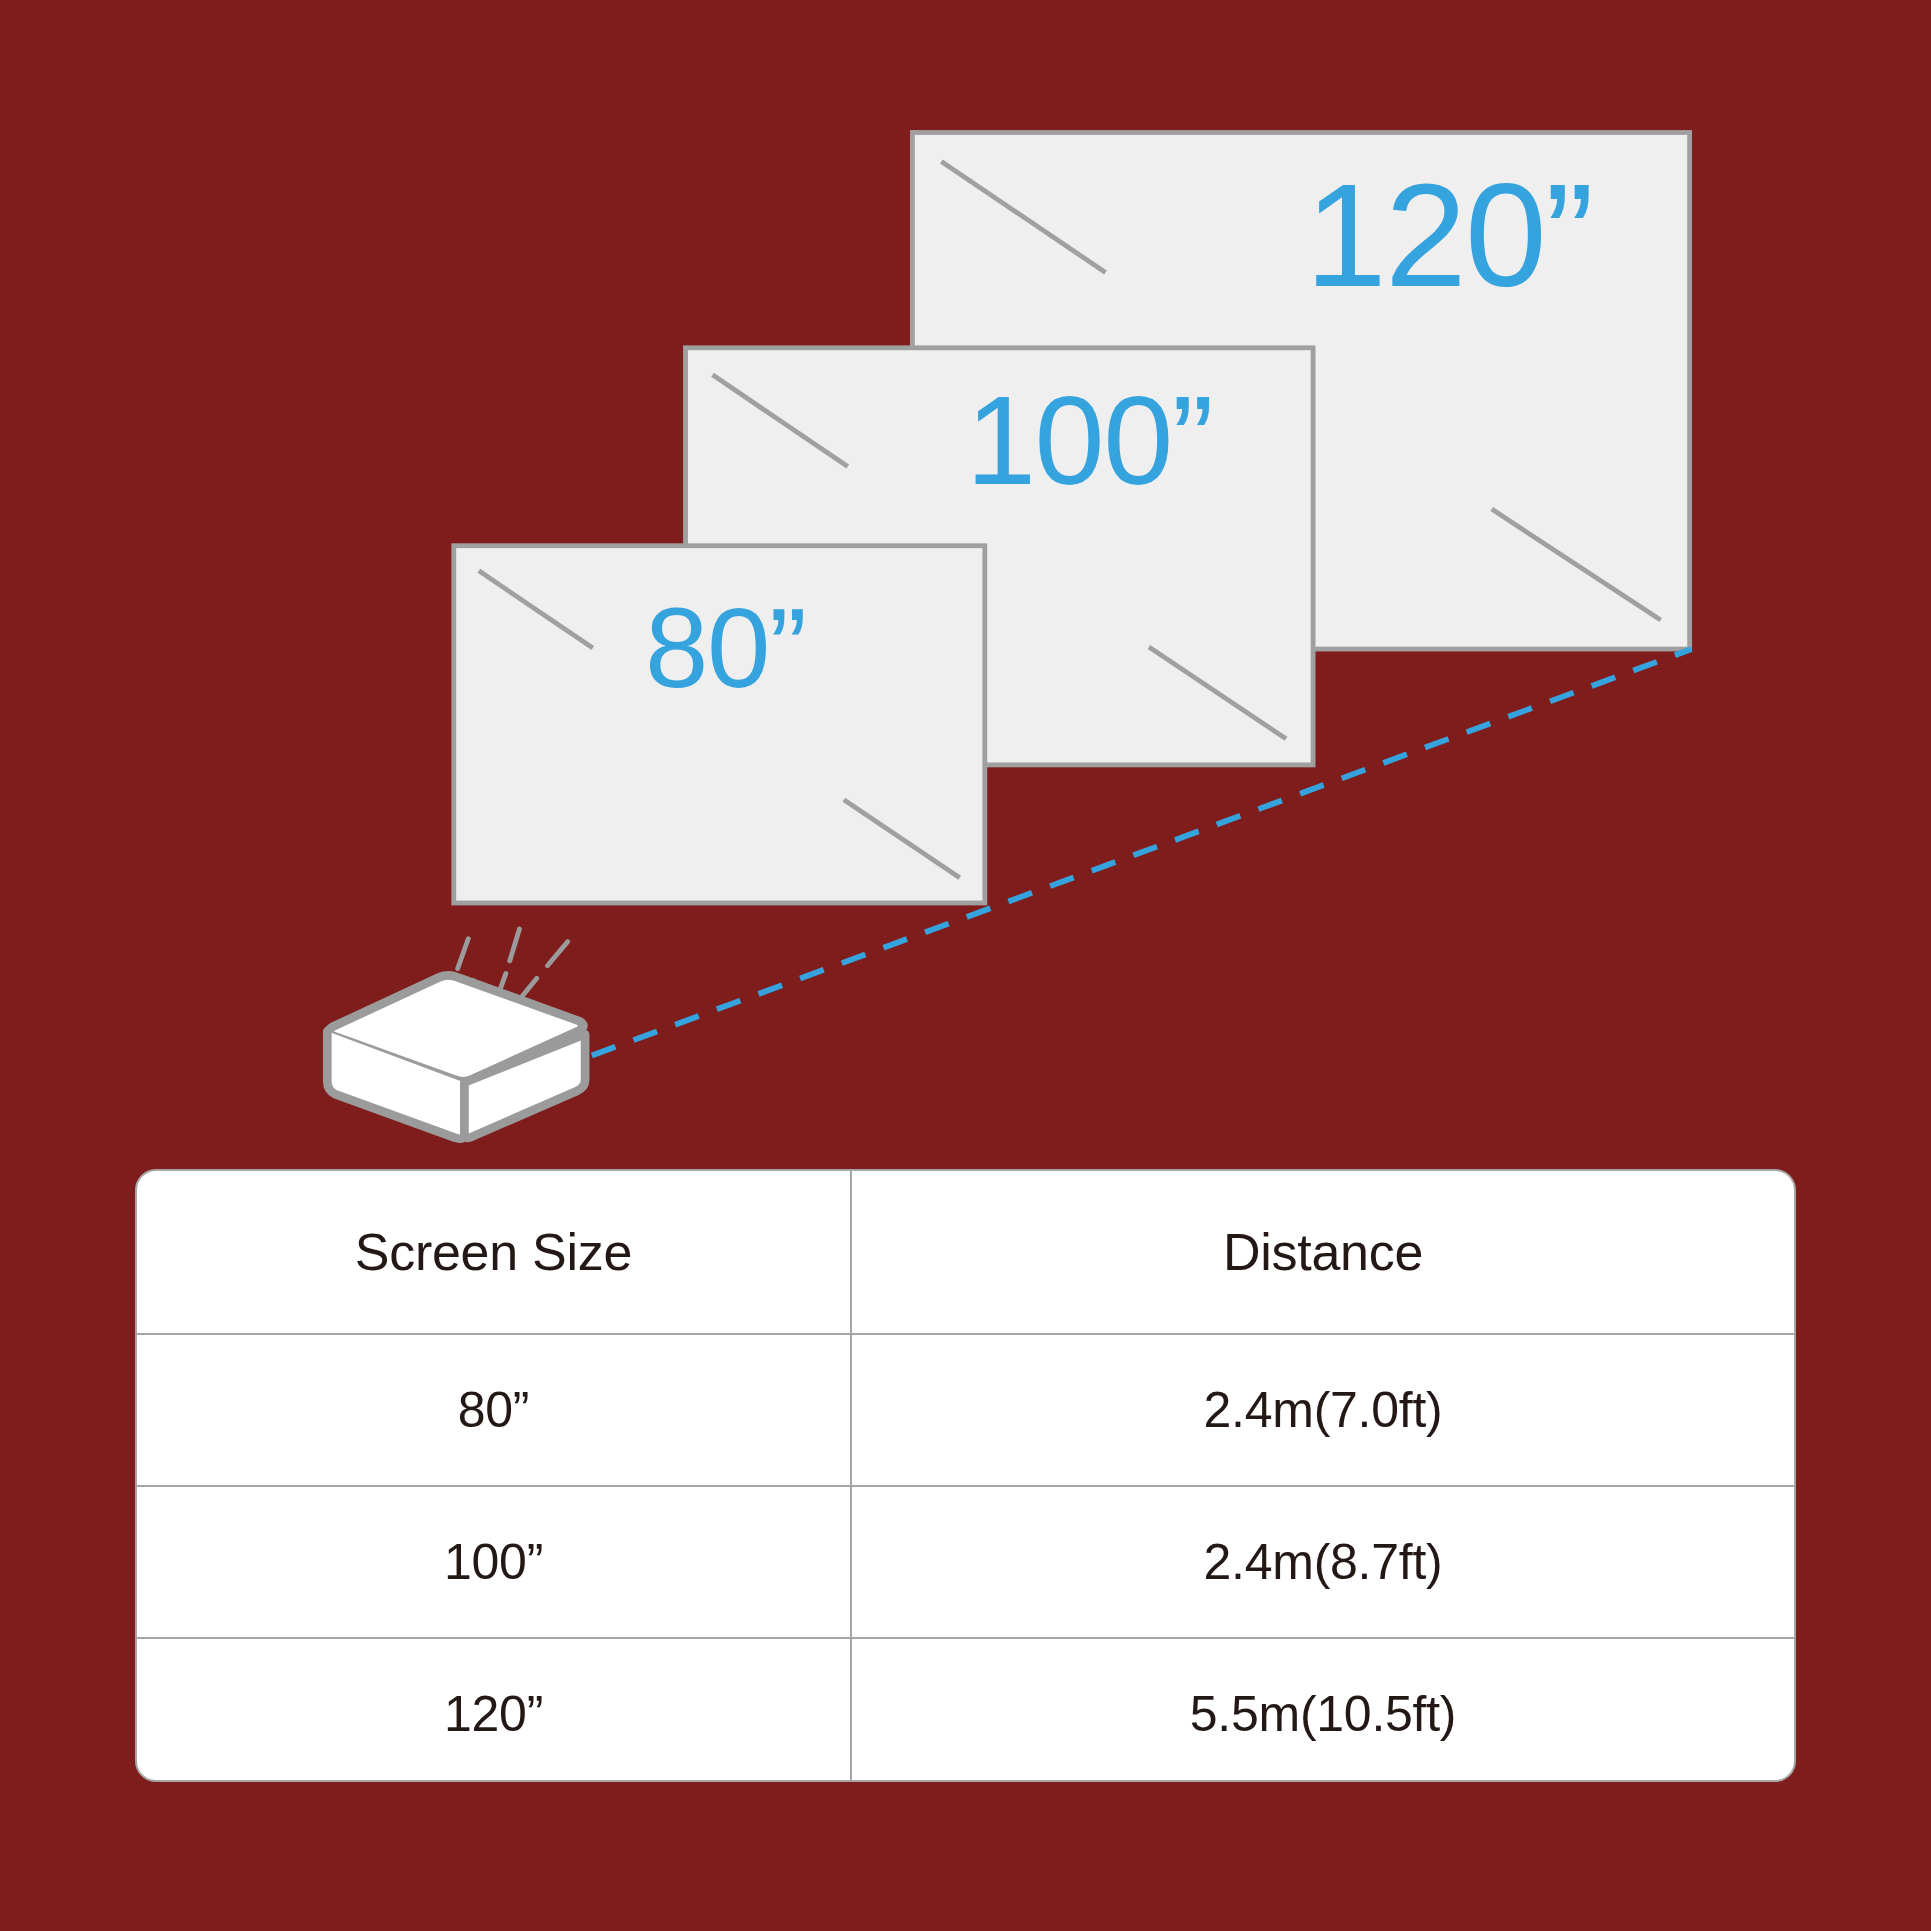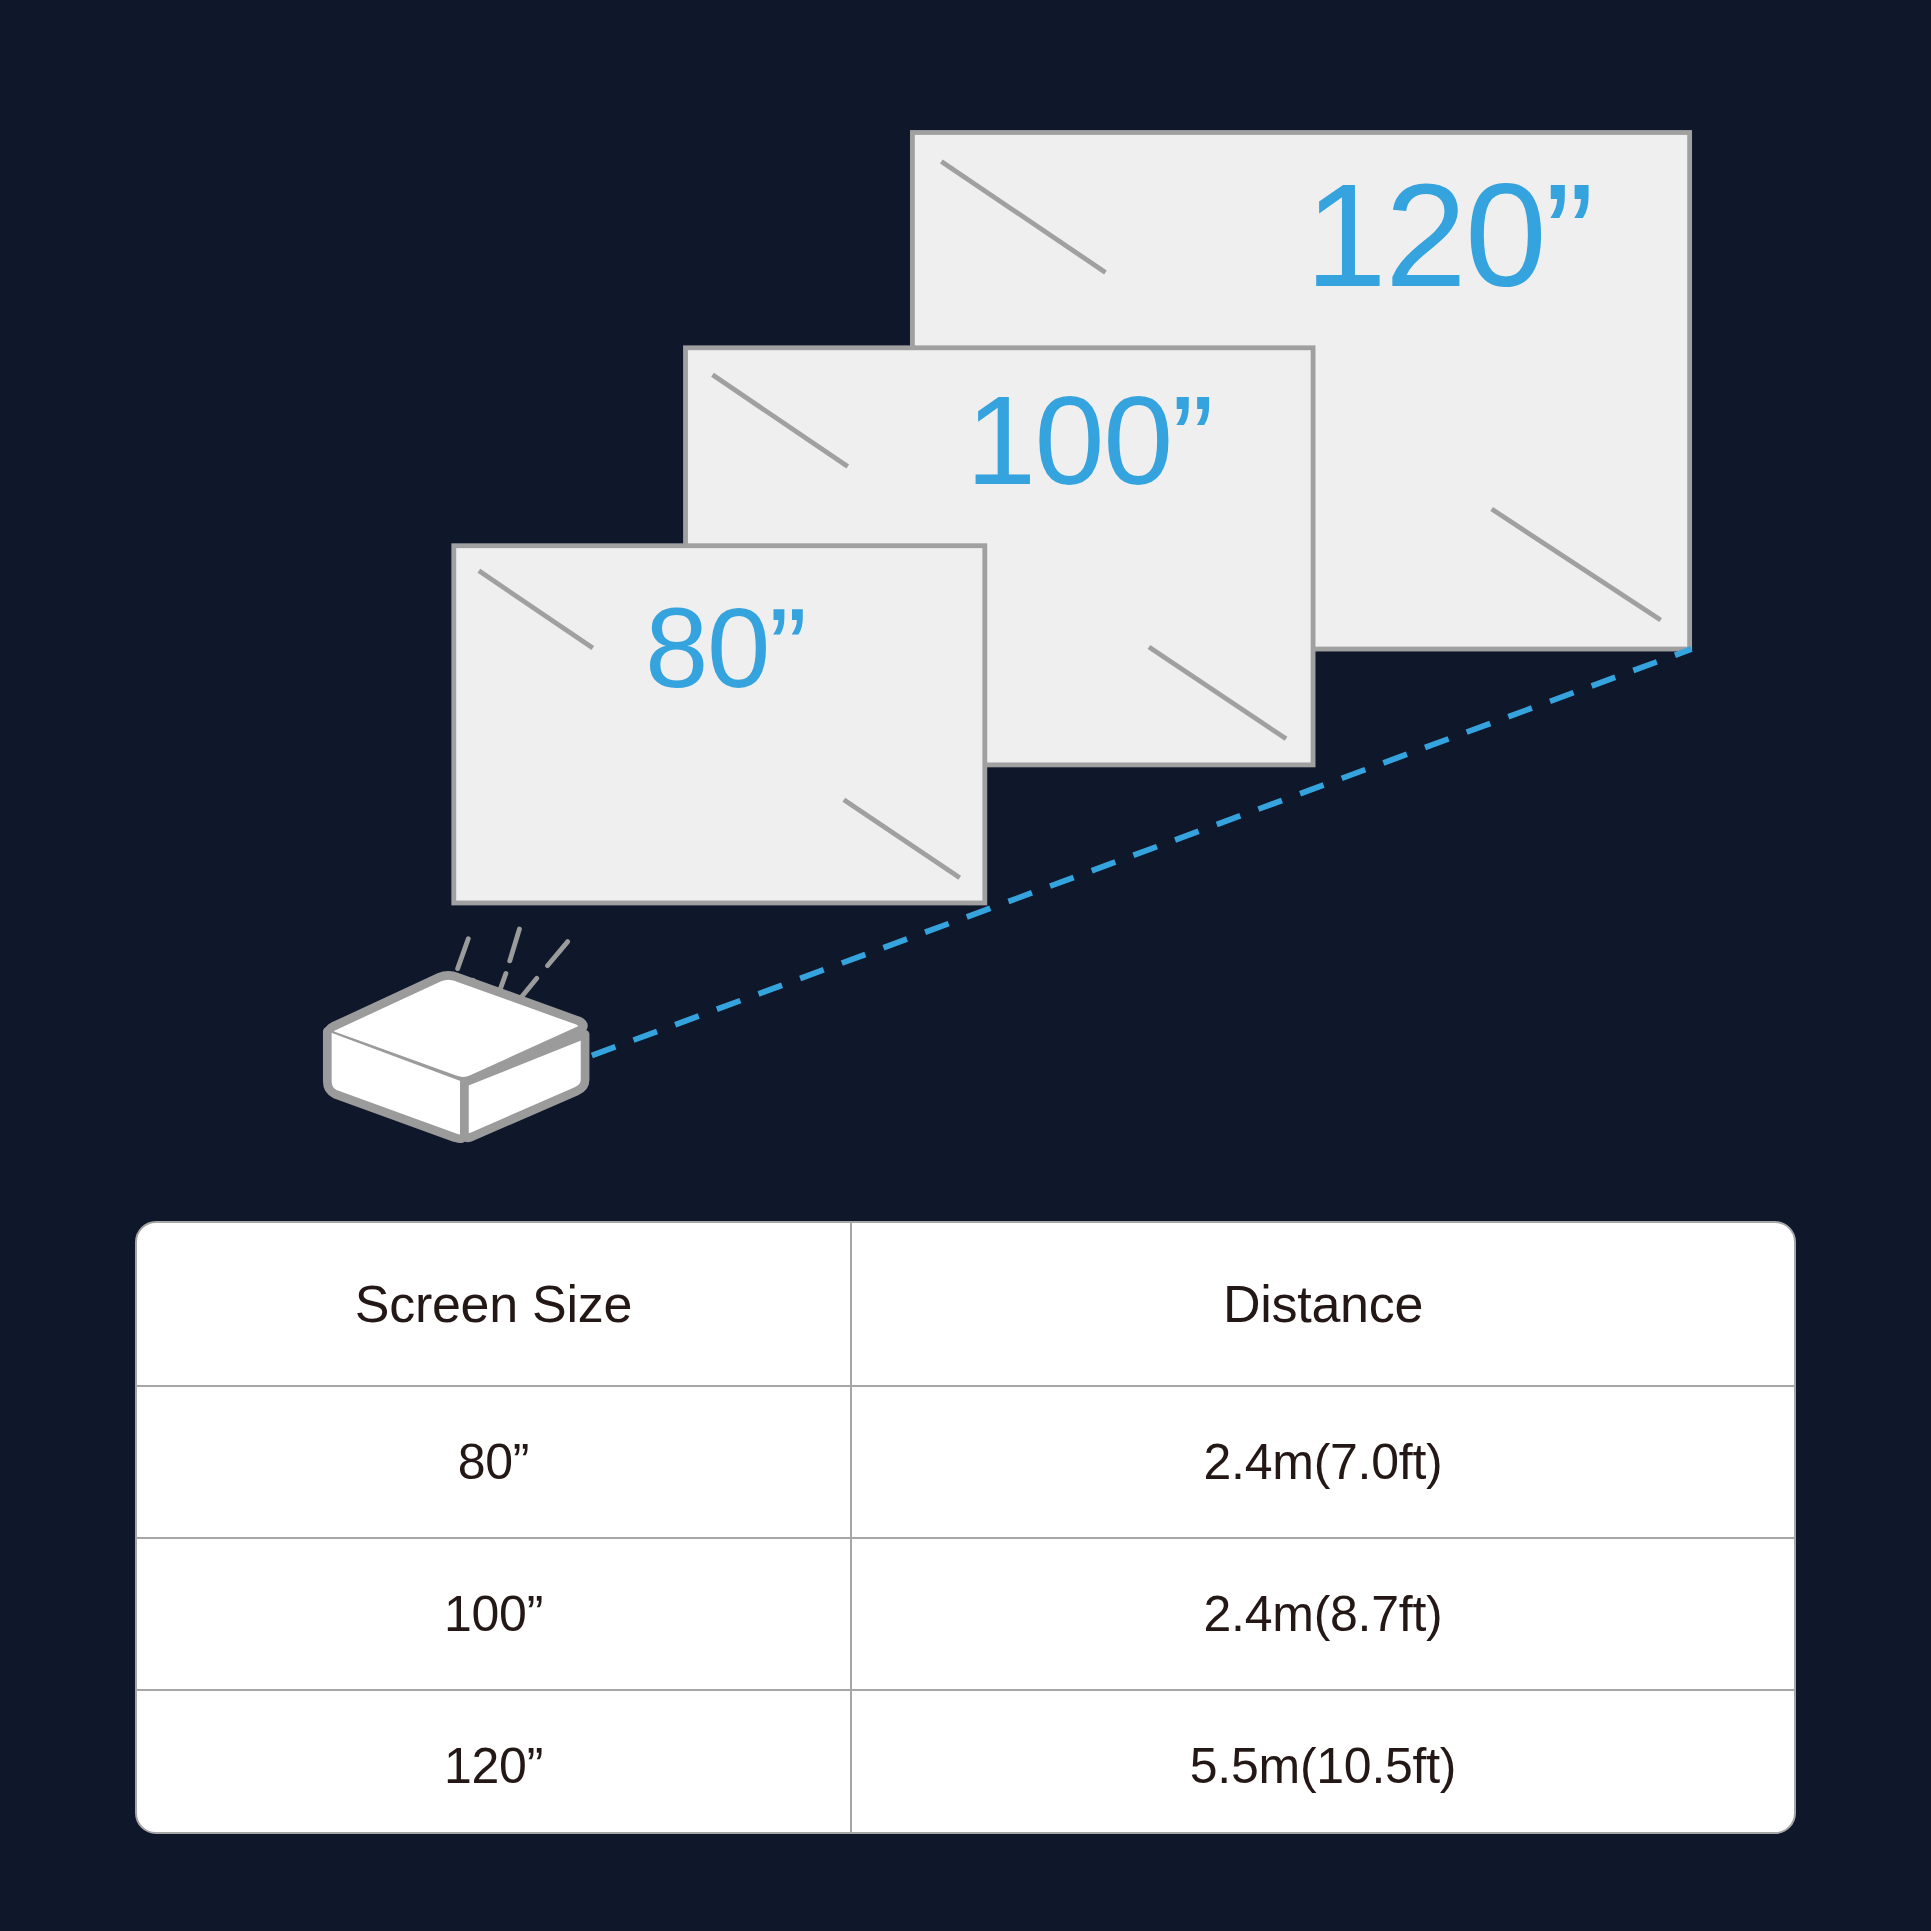--- a/index.html
+++ b/index.html
@@ -10,21 +10,21 @@
   body {
     width: 1931px;
     height: 1931px;
     font-family: "Liberation Sans", sans-serif;
     overflow: hidden;
   }
   #stage {
     position: relative;
     width: 1931px;
     height: 1931px;
-    background: #0f172a;
+    background: #7f1d1d;
   }
 
   
   #diagram {
     position: absolute;
     left: 0;
     top: 0;
     width: 1931px;
     height: 1188px;
   }
@@ -45,21 +45,21 @@
     user-select: none;
   }
   #label-120 { left: 1305px; top: 162px; font-size: 147px; }
   #label-100 { left: 966px; top: 378px; font-size: 126px; }
   #label-80  { left: 645px;  top: 591px; font-size: 114px; }
 
   
   #spec-table {
     position: absolute;
     left: 135px;
-    top: 1221px;
+    top: 1169px;
     width: 1661px;
     height: 613px;
     border: 2.9px solid #A6A6A6;
     border-radius: 21px;
     box-sizing: border-box;
     overflow: hidden;
     background: #ffffff;
   }
   #spec-table table {
     width: 100%;

